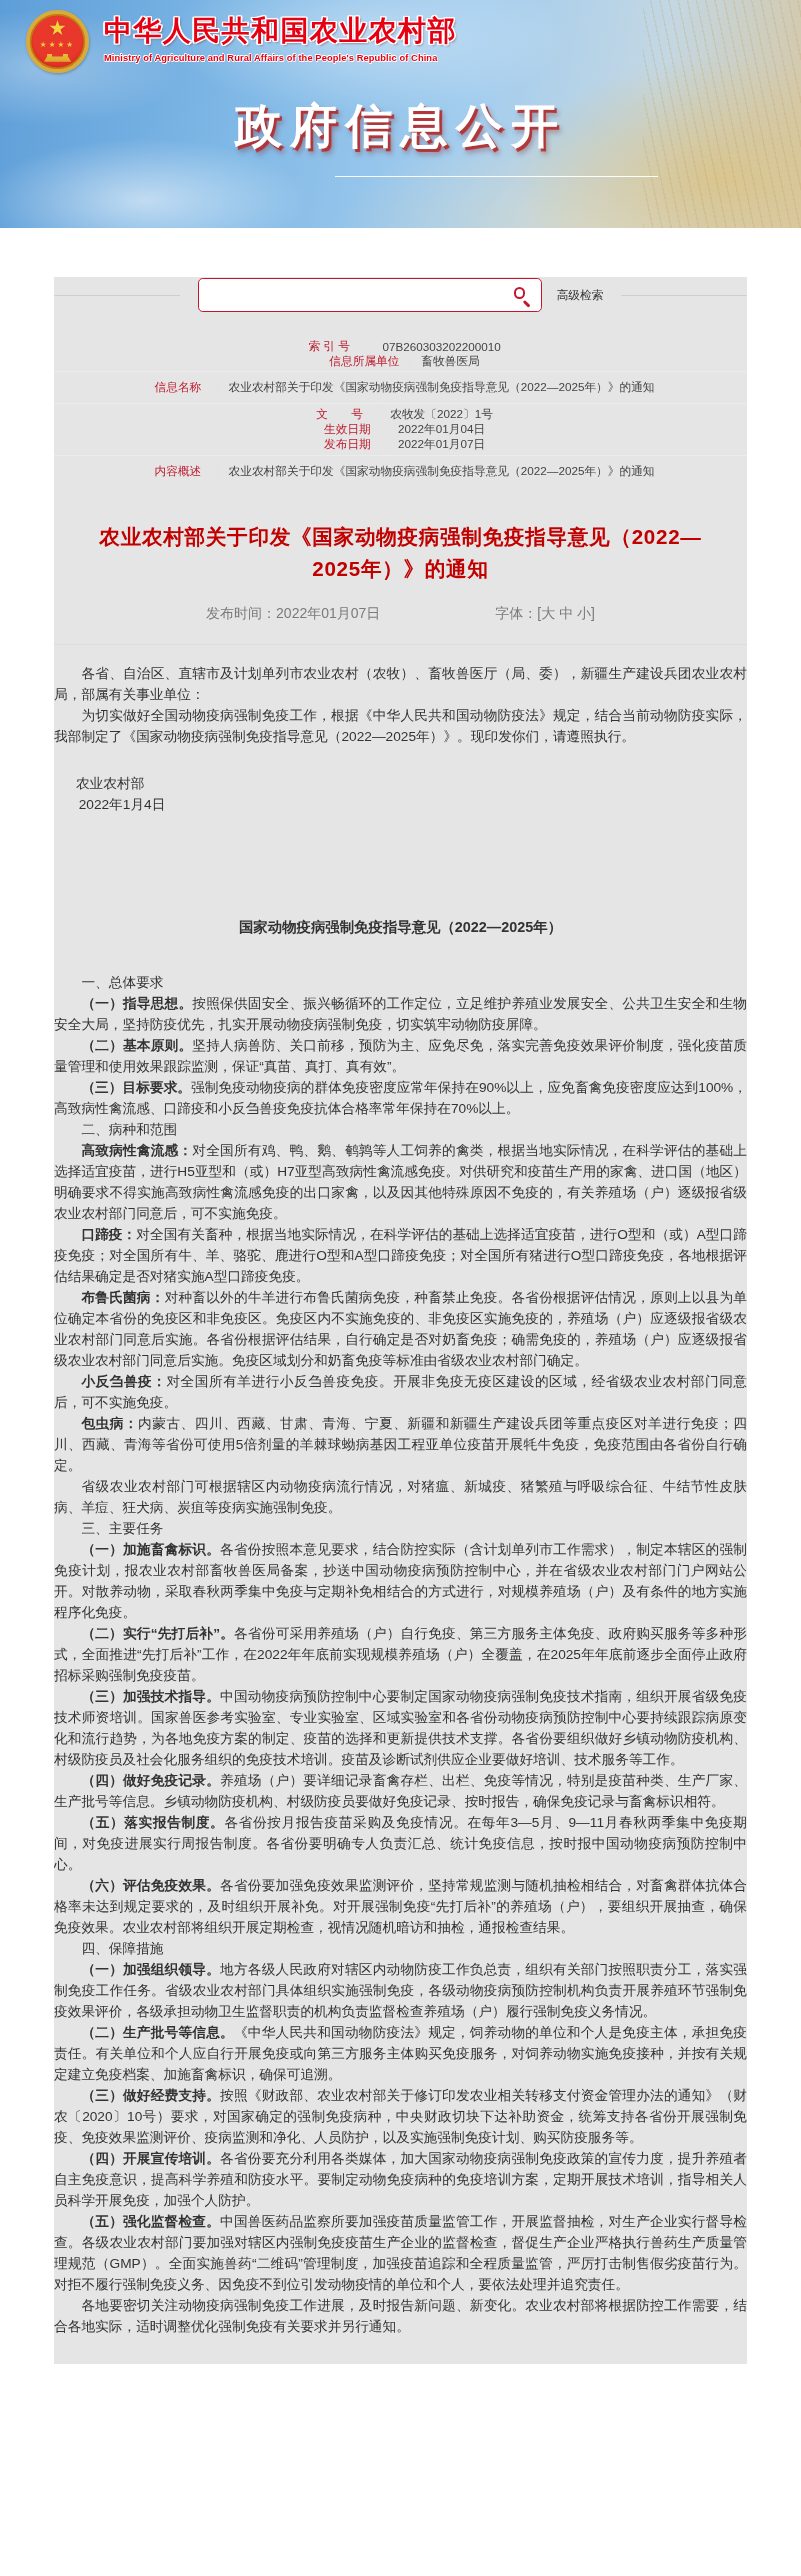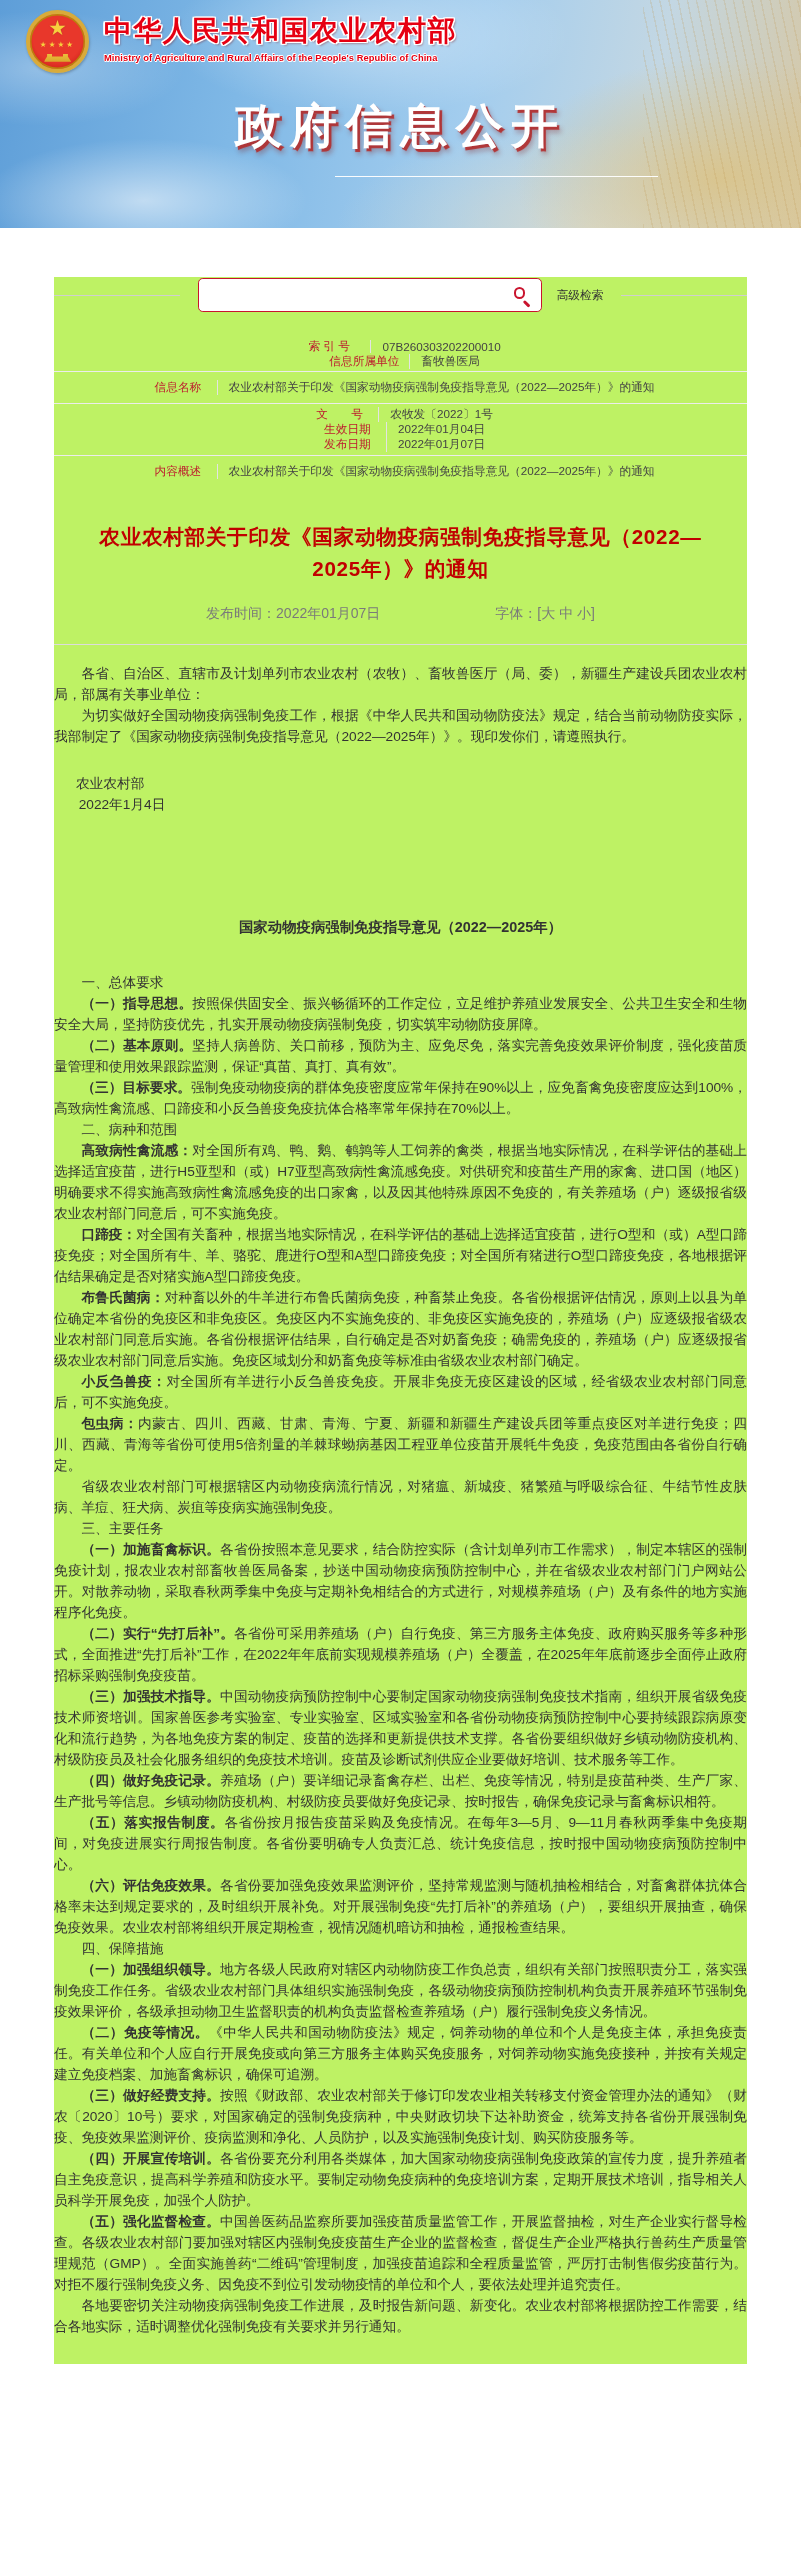--- a/index.html
+++ b/index.html
@@ -34,21 +34,21 @@
   .brand-cn{ font-size:28px; font-weight:bold; color:#e60012; letter-spacing:1.4px; line-height:1.15;
     text-shadow:1.4px 0 0 #fff,-1.4px 0 0 #fff,0 1.4px 0 #fff,0 -1.4px 0 #fff,1.4px 1.4px 0 #fff,-1.4px -1.4px 0 #fff,1.4px -1.4px 0 #fff,-1.4px 1.4px 0 #fff,2.1px 2.1px 2.1px rgba(120,0,0,.35); }
   .brand-en{ margin-top:6.2px; font-size:9.3px; color:#e60012; font-weight:bold; letter-spacing:0.1px;
     text-shadow:0.7px 0 0 #fff,-0.7px 0 0 #fff,0 0.7px 0 #fff,0 -0.7px 0 #fff,0.7px 0.7px 0 #fff,-0.7px -0.7px 0 #fff; }
   .banner-title{ position:relative; z-index:2; margin-top:95px; text-align:center;
     font-size:47px; font-weight:bold; color:#ffffff; letter-spacing:8.2px;
     text-shadow:2.7px 3.4px 0.7px rgba(178,45,45,.92), 4.1px 5.5px 5.5px rgba(130,30,30,.35); }
   .banner-underline{ position:relative; z-index:2; margin:18px auto 0; margin-left:calc(50% - 66px); width:323px; height:1.4px; background:#ffffff; opacity:.95; }
 
   
-  .main-card{ width:693px; margin:0 auto; background:#bef264; padding-bottom:27.4px; }
+  .main-card{ width:693px; margin:0 auto; background:#e5e5e5; padding-bottom:27.4px; }
 
   
   .search-row{ display:flex; align-items:center; margin-top:49px; height:36px; }
   .hline{ flex:1 1 auto; height:0.7px; background:#cfcfcf; }
   .search-box{ flex:0 0 344px; height:34px; margin:0 0 0 18px; border:0.7px solid #c9142e; border-radius:4.8px;
     display:flex; align-items:center; background:#fff; }
   .search-input{ flex:1; height:100%; border:none; outline:none; background:transparent; font-size:11px; padding:0 9.6px; color:#333; }
   .search-btn{ flex:0 0 36px; height:100%; border:none; background:transparent; cursor:pointer; position:relative; }
   .mag{ position:absolute; left:9px; top:8.2px; width:11.7px; height:11.7px; border:2.1px solid #c9142e; border-radius:50%; }
   .mag::after{ content:""; position:absolute; left:9.6px; top:11px; width:2.7px; height:7.5px; background:#c9142e; transform:rotate(-45deg); border-radius:1.4px; }
@@ -179,21 +179,21 @@
         <p class="p-normal">省级农业农村部门可根据辖区内动物疫病流行情况，对猪瘟、新城疫、猪繁殖与呼吸综合征、牛结节性皮肤病、羊痘、狂犬病、炭疽等疫病实施强制免疫。</p>
         <p class="p-normal">三、主要任务</p>
         <p class="p-normal"><b>（一）加施畜禽标识。</b>各省份按照本意见要求，结合防控实际（含计划单列市工作需求），制定本辖区的强制免疫计划，报农业农村部畜牧兽医局备案，抄送中国动物疫病预防控制中心，并在省级农业农村部门门户网站公开。对散养动物，采取春秋两季集中免疫与定期补免相结合的方式进行，对规模养殖场（户）及有条件的地方实施程序化免疫。</p>
         <p class="p-normal"><b>（二）实行“先打后补”。</b>各省份可采用养殖场（户）自行免疫、第三方服务主体免疫、政府购买服务等多种形式，全面推进“先打后补”工作，在2022年年底前实现规模养殖场（户）全覆盖，在2025年年底前逐步全面停止政府招标采购强制免疫疫苗。</p>
         <p class="p-normal"><b>（三）加强技术指导。</b>中国动物疫病预防控制中心要制定国家动物疫病强制免疫技术指南，组织开展省级免疫技术师资培训。国家兽医参考实验室、专业实验室、区域实验室和各省份动物疫病预防控制中心要持续跟踪病原变化和流行趋势，为各地免疫方案的制定、疫苗的选择和更新提供技术支撑。各省份要组织做好乡镇动物防疫机构、村级防疫员及社会化服务组织的免疫技术培训。疫苗及诊断试剂供应企业要做好培训、技术服务等工作。</p>
         <p class="p-normal"><b>（四）做好免疫记录。</b>养殖场（户）要详细记录畜禽存栏、出栏、免疫等情况，特别是疫苗种类、生产厂家、生产批号等信息。乡镇动物防疫机构、村级防疫员要做好免疫记录、按时报告，确保免疫记录与畜禽标识相符。</p>
         <p class="p-normal"><b>（五）落实报告制度。</b>各省份按月报告疫苗采购及免疫情况。在每年3—5月、9—11月春秋两季集中免疫期间，对免疫进展实行周报告制度。各省份要明确专人负责汇总、统计免疫信息，按时报中国动物疫病预防控制中心。</p>
         <p class="p-normal"><b>（六）评估免疫效果。</b>各省份要加强免疫效果监测评价，坚持常规监测与随机抽检相结合，对畜禽群体抗体合格率未达到规定要求的，及时组织开展补免。对开展强制免疫“先打后补”的养殖场（户），要组织开展抽查，确保免疫效果。农业农村部将组织开展定期检查，视情况随机暗访和抽检，通报检查结果。</p>
         <p class="p-normal">四、保障措施</p>
         <p class="p-normal"><b>（一）加强组织领导。</b>地方各级人民政府对辖区内动物防疫工作负总责，组织有关部门按照职责分工，落实强制免疫工作任务。省级农业农村部门具体组织实施强制免疫，各级动物疫病预防控制机构负责开展养殖环节强制免疫效果评价，各级承担动物卫生监督职责的机构负责监督检查养殖场（户）履行强制免疫义务情况。</p>
-        <p class="p-normal"><b>（二）免疫等情况。</b>《中华人民共和国动物防疫法》规定，饲养动物的单位和个人是免疫主体，承担免疫责任。有关单位和个人应自行开展免疫或向第三方服务主体购买免疫服务，对饲养动物实施免疫接种，并按有关规定建立免疫档案、加施畜禽标识，确保可追溯。</p>
+        <p class="p-normal"><b>（二）生产批号等信息。</b>《中华人民共和国动物防疫法》规定，饲养动物的单位和个人是免疫主体，承担免疫责任。有关单位和个人应自行开展免疫或向第三方服务主体购买免疫服务，对饲养动物实施免疫接种，并按有关规定建立免疫档案、加施畜禽标识，确保可追溯。</p>
         <p class="p-normal"><b>（三）做好经费支持。</b>按照《财政部、农业农村部关于修订印发农业相关转移支付资金管理办法的通知》（财农〔2020〕10号）要求，对国家确定的强制免疫病种，中央财政切块下达补助资金，统筹支持各省份开展强制免疫、免疫效果监测评价、疫病监测和净化、人员防护，以及实施强制免疫计划、购买防疫服务等。</p>
         <p class="p-normal"><b>（四）开展宣传培训。</b>各省份要充分利用各类媒体，加大国家动物疫病强制免疫政策的宣传力度，提升养殖者自主免疫意识，提高科学养殖和防疫水平。要制定动物免疫病种的免疫培训方案，定期开展技术培训，指导相关人员科学开展免疫，加强个人防护。</p>
         <p class="p-normal"><b>（五）强化监督检查。</b>中国兽医药品监察所要加强疫苗质量监管工作，开展监督抽检，对生产企业实行督导检查。各级农业农村部门要加强对辖区内强制免疫疫苗生产企业的监督检查，督促生产企业严格执行兽药生产质量管理规范（GMP）。全面实施兽药“二维码”管理制度，加强疫苗追踪和全程质量监管，严厉打击制售假劣疫苗行为。对拒不履行强制免疫义务、因免疫不到位引发动物疫情的单位和个人，要依法处理并追究责任。</p>
         <p class="p-normal">各地要密切关注动物疫病强制免疫工作进展，及时报告新问题、新变化。农业农村部将根据防控工作需要，结合各地实际，适时调整优化强制免疫有关要求并另行通知。</p>
       </div>
   </article>
 
 </main>
 
 

